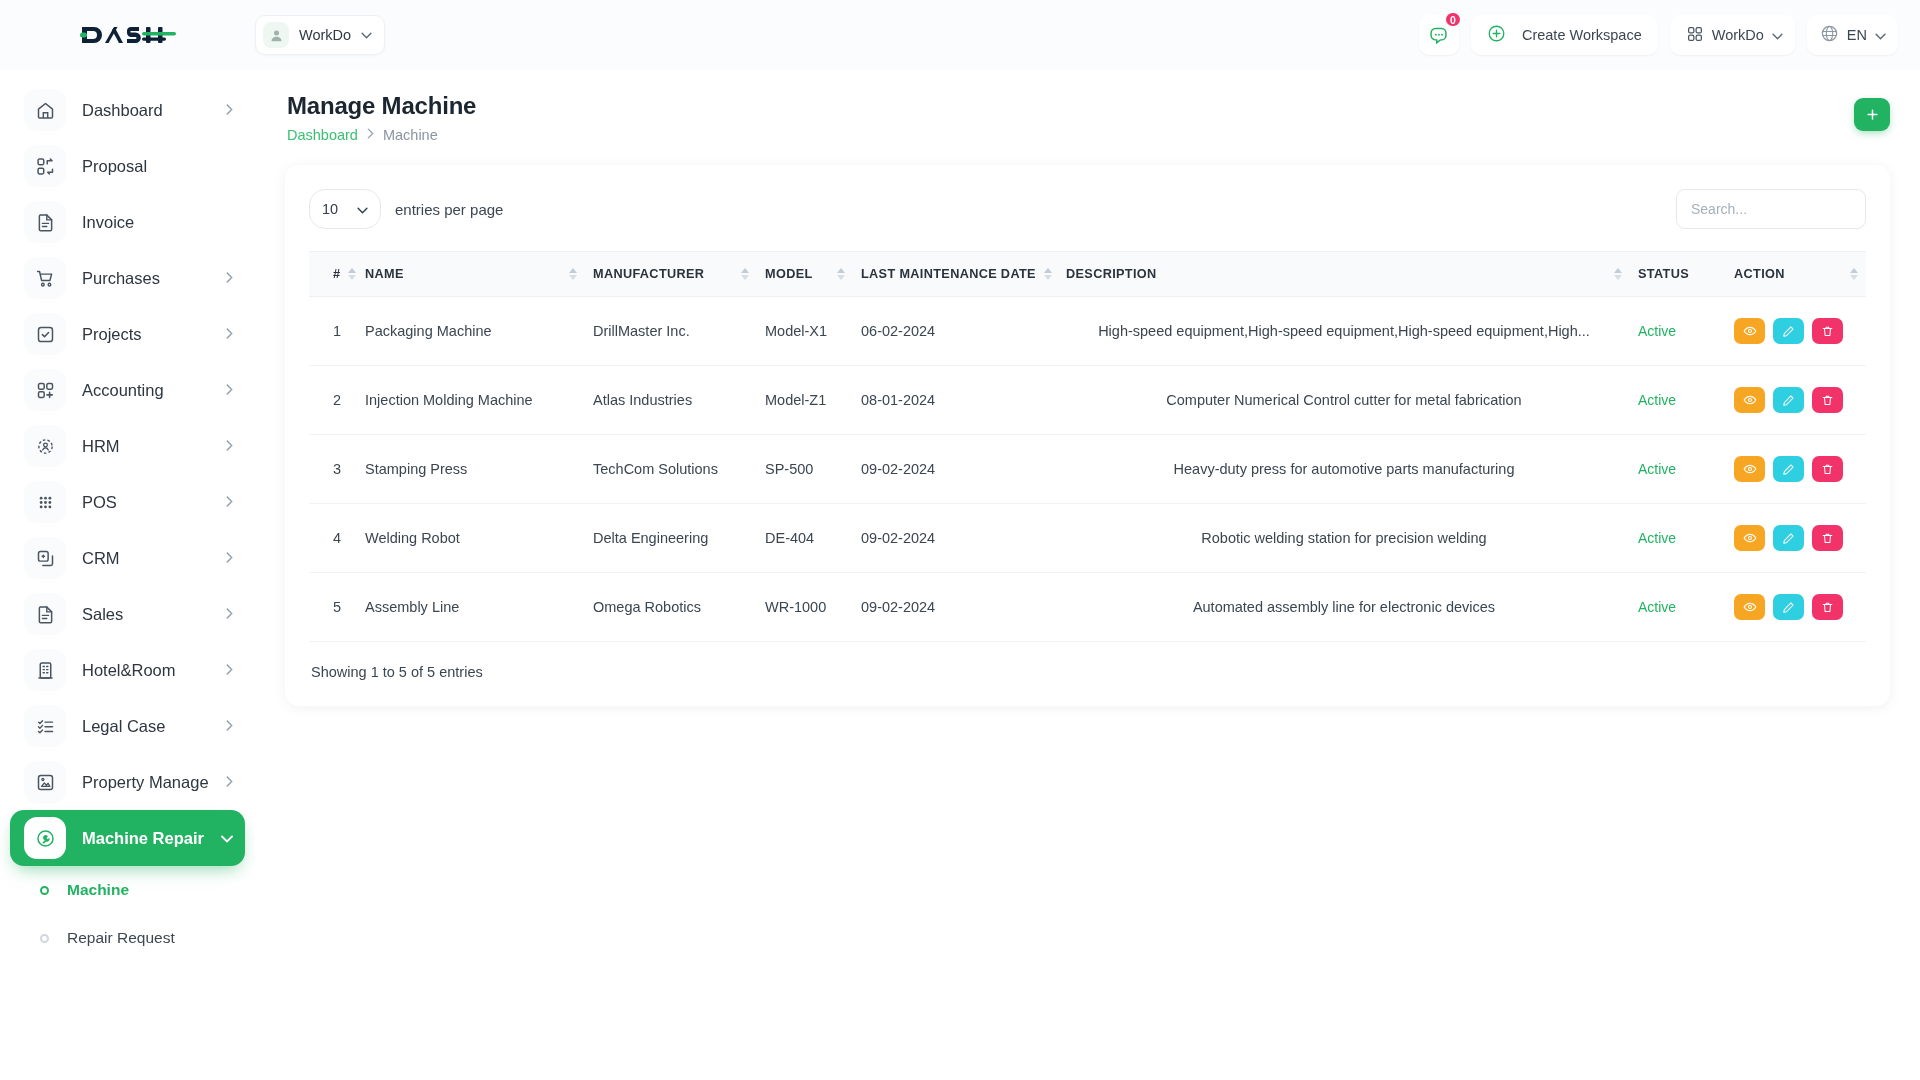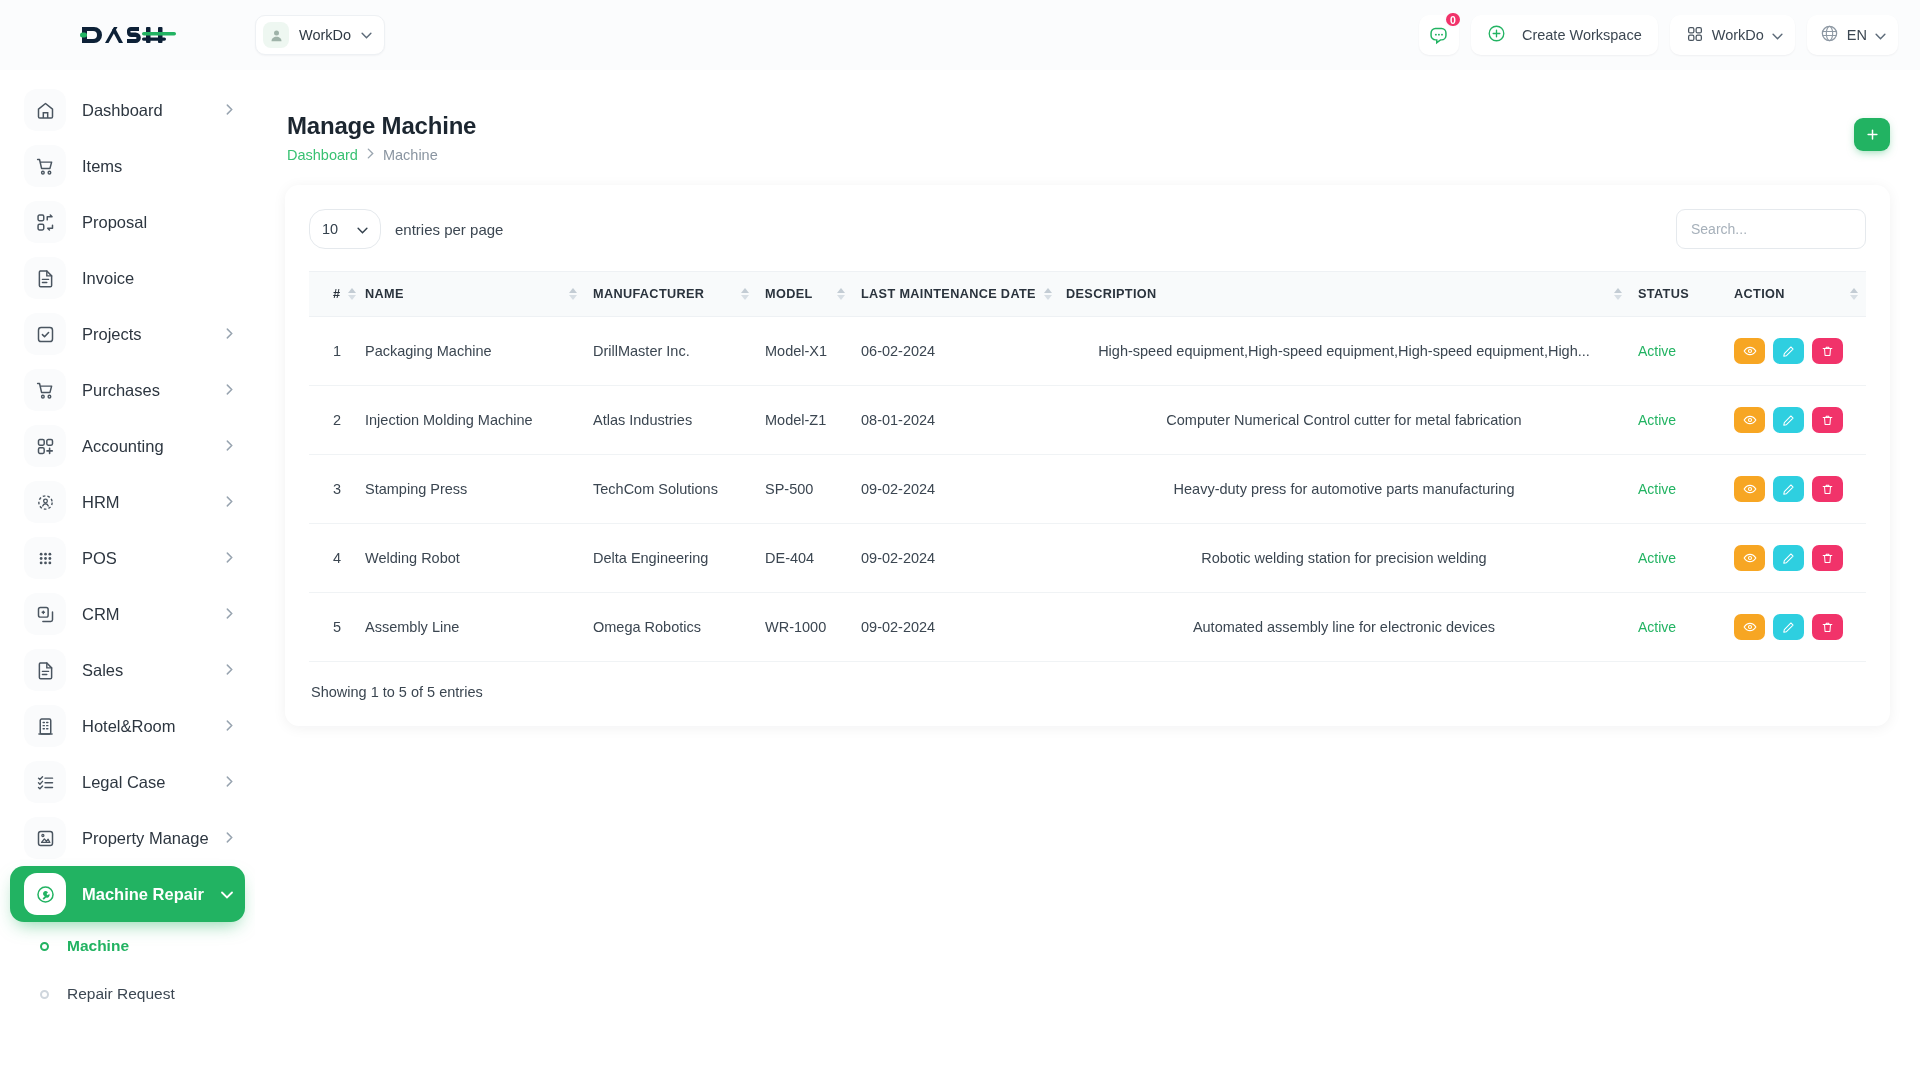--- a/index.html
+++ b/index.html
@@ -101,21 +101,21 @@
     display: flex; align-items: center; gap: 18px;
     height: 48px; padding-left: 30px; cursor: pointer;
   }
   .dot { width: 9px; height: 9px; border-radius: 50%; border: 2px solid #cfd6dd; flex: 0 0 9px; }
   .sub-item .sub-label { font-size: 15.5px; color: #3c4752; }
   .sub-item.active .sub-label { color: #22b362; font-weight: 700; }
   .sub-item.active .dot { border-color: #22b362; }
 
   
   .main { flex: 1 1 auto; min-width: 0; padding: 22px 30px 0 30px; overflow: hidden; }
-  .page-head { display: flex; align-items: flex-start; justify-content: space-between; padding: 0 0 22px 2px; margin-top: 20px; }
+  .page-head { display: flex; align-items: flex-start; justify-content: space-between; padding: 0 0 22px 2px; }
   .page-title { font-size: 24px; font-weight: 700; color: #1c2630; letter-spacing: -.2px; }
   .crumbs { margin-top: 7px; font-size: 14.5px; display: flex; align-items: center; gap: 9px; }
   .crumb-link { color: #38c172; cursor: pointer; }
   .crumb-sep { color: #99a4af; font-size: 12px; }
   .crumb-cur { color: #8a95a1; }
   .add-btn {
     width: 36px; height: 33px; border-radius: 9px; background: #22b362; color: #fff;
     display: flex; align-items: center; justify-content: center; font-size: 19px;
     cursor: pointer; box-shadow: 0 3px 8px -2px rgba(34,179,98,.5); margin-top: 6px;
   }
@@ -298,76 +298,66 @@
           </span>
           <span class="nav-label">Dashboard</span>
           <span class="nav-arrow">
             <svg width="7" height="11" viewBox="0 0 8 12" aria-hidden="true">
                 <path d="M1.5 1 L6.5 6 L1.5 11" stroke="currentColor" stroke-width="1.7" fill="none" stroke-linecap="round"></path>
               </svg>
           </span>
         </div>
 
 
+
+        <div class="nav-item">
+          <span class="nav-ico">
+            <svg width="21" height="21" viewBox="0 0 24 24" fill="none" aria-hidden="true">
+              <rect x="3.5" y="3.5" width="6.5" height="6.5" rx="1.6" stroke="currentColor" stroke-width="1.7"></rect>
+              <rect x="3.5" y="14" width="6.5" height="6.5" rx="1.6" stroke="currentColor" stroke-width="1.7"></rect>
+              <path d="M14 9V5.5h5.5M19.5 5.5l-2-2M20 15v3.5h-5.5M14.5 18.5l2 2" stroke="currentColor" stroke-width="1.7" stroke-linecap="round" stroke-linejoin="round"></path>
+            </svg>
+          </span>
+          <span class="nav-label">Proposal</span>
+        </div>
+
+        <div class="nav-item">
+          <span class="nav-ico">
+            <svg width="21" height="21" viewBox="0 0 24 24" fill="none" aria-hidden="true">
+              <path d="M6 3.5h7.5L19 9v11a1.5 1.5 0 0 1-1.5 1.5h-11A1.5 1.5 0 0 1 5 20V5a1.5 1.5 0 0 1 1-1.5z" stroke="currentColor" stroke-width="1.7" stroke-linejoin="round"></path>
+              <path d="M13.5 3.5V9H19M8.5 13h7M8.5 16.5h5" stroke="currentColor" stroke-width="1.6" stroke-linecap="round"></path>
+            </svg>
+          </span>
+          <span class="nav-label">Invoice</span>
+        </div>
+
         <div class="nav-item">
           <span class="nav-ico">
             <svg width="21" height="21" viewBox="0 0 24 24" fill="none" aria-hidden="true">
               <path d="M3 4h2.2l2.3 10.2h9.6L19 7H6.3" stroke="currentColor" stroke-width="1.7" stroke-linecap="round" stroke-linejoin="round"></path>
               <circle cx="9" cy="19" r="1.5" stroke="currentColor" stroke-width="1.6"></circle>
               <circle cx="16.5" cy="19" r="1.5" stroke="currentColor" stroke-width="1.6"></circle>
             </svg>
           </span>
-          <span class="nav-label">Items</span>
-        </div>
-
-        <div class="nav-item">
-          <span class="nav-ico">
-            <svg width="21" height="21" viewBox="0 0 24 24" fill="none" aria-hidden="true">
-              <rect x="3.5" y="3.5" width="6.5" height="6.5" rx="1.6" stroke="currentColor" stroke-width="1.7"></rect>
-              <rect x="3.5" y="14" width="6.5" height="6.5" rx="1.6" stroke="currentColor" stroke-width="1.7"></rect>
-              <path d="M14 9V5.5h5.5M19.5 5.5l-2-2M20 15v3.5h-5.5M14.5 18.5l2 2" stroke="currentColor" stroke-width="1.7" stroke-linecap="round" stroke-linejoin="round"></path>
-            </svg>
-          </span>
-          <span class="nav-label">Proposal</span>
-        </div>
-
-        <div class="nav-item">
-          <span class="nav-ico">
-            <svg width="21" height="21" viewBox="0 0 24 24" fill="none" aria-hidden="true">
-              <path d="M6 3.5h7.5L19 9v11a1.5 1.5 0 0 1-1.5 1.5h-11A1.5 1.5 0 0 1 5 20V5a1.5 1.5 0 0 1 1-1.5z" stroke="currentColor" stroke-width="1.7" stroke-linejoin="round"></path>
-              <path d="M13.5 3.5V9H19M8.5 13h7M8.5 16.5h5" stroke="currentColor" stroke-width="1.6" stroke-linecap="round"></path>
-            </svg>
-          </span>
-          <span class="nav-label">Invoice</span>
+          <span class="nav-label">Purchases</span>
+          <span class="nav-arrow">
+            <svg width="7" height="11" viewBox="0 0 8 12" aria-hidden="true">
+                <path d="M1.5 1 L6.5 6 L1.5 11" stroke="currentColor" stroke-width="1.7" fill="none" stroke-linecap="round"></path>
+              </svg>
+          </span>
         </div>
 
         <div class="nav-item">
           <span class="nav-ico">
             <svg width="21" height="21" viewBox="0 0 24 24" fill="none" aria-hidden="true">
               <rect x="4" y="4" width="16" height="16" rx="3" stroke="currentColor" stroke-width="1.7"></rect>
               <path d="M8.5 12.2l2.4 2.4 4.6-4.8" stroke="currentColor" stroke-width="1.8" stroke-linecap="round" stroke-linejoin="round"></path>
             </svg>
           </span>
           <span class="nav-label">Projects</span>
-          <span class="nav-arrow">
-            <svg width="7" height="11" viewBox="0 0 8 12" aria-hidden="true">
-                <path d="M1.5 1 L6.5 6 L1.5 11" stroke="currentColor" stroke-width="1.7" fill="none" stroke-linecap="round"></path>
-              </svg>
-          </span>
-        </div>
-
-        <div class="nav-item">
-          <span class="nav-ico">
-            <svg width="21" height="21" viewBox="0 0 24 24" fill="none" aria-hidden="true">
-              <path d="M3 4h2.2l2.3 10.2h9.6L19 7H6.3" stroke="currentColor" stroke-width="1.7" stroke-linecap="round" stroke-linejoin="round"></path>
-              <circle cx="9" cy="19" r="1.5" stroke="currentColor" stroke-width="1.6"></circle>
-              <circle cx="16.5" cy="19" r="1.5" stroke="currentColor" stroke-width="1.6"></circle>
-            </svg>
-          </span>
-          <span class="nav-label">Purchases</span>
           <span class="nav-arrow">
             <svg width="7" height="11" viewBox="0 0 8 12" aria-hidden="true">
                 <path d="M1.5 1 L6.5 6 L1.5 11" stroke="currentColor" stroke-width="1.7" fill="none" stroke-linecap="round"></path>
               </svg>
           </span>
         </div>
 
         <div class="nav-item">
           <span class="nav-ico">
             <svg width="21" height="21" viewBox="0 0 24 24" fill="none" aria-hidden="true">

